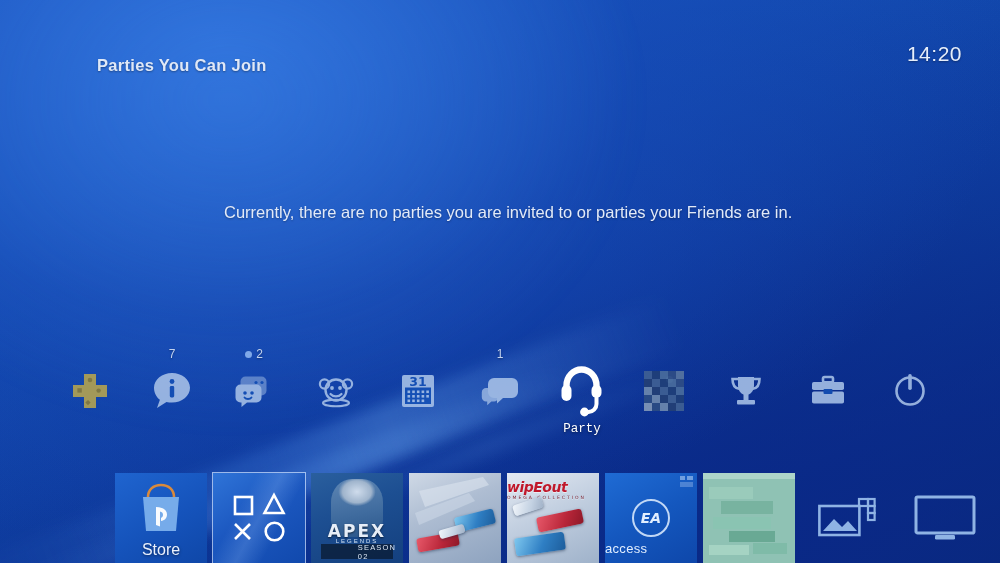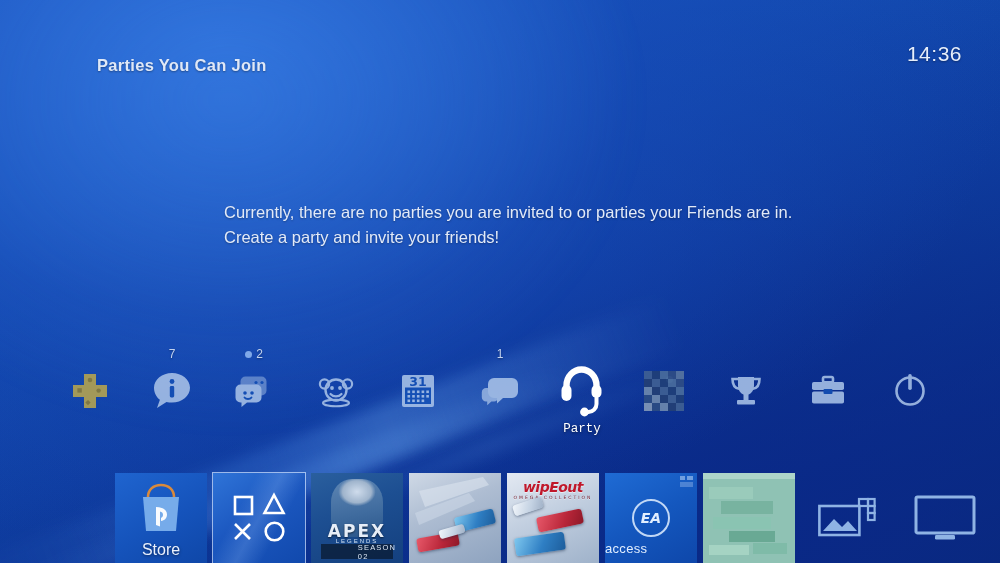--- a/index.html
+++ b/index.html
@@ -130,21 +130,21 @@
   }
   .apex-season {
     position:absolute; left:10px; right:10px; bottom:4px; height:15px;
     background:rgba(10,28,52,.78); display:flex; align-items:center; justify-content:center;
     font-size:7.5px; letter-spacing:1.2px; color:#dde8f5;padding-left:40px;
   }
 
   .wipe-tile-a { background:linear-gradient(155deg,#cfd9e6 0%,#aebdd2 40%,#8ea3bf 100%); }
   .wipe-tile-b { background:linear-gradient(155deg,#e3e9f2 0%,#c2cfe0 45%,#9fb2ca 100%); }
   .wipe-logo {
-    position:absolute; left:0; right:0; top:6px; text-align:center;
+    position:absolute; left:0; right:0; top:6px; 
     font-size:14px; font-style:italic; font-weight:bold; letter-spacing:-.5px;
     color:#c0182b; font-family:"DejaVu Sans", sans-serif;
     text-shadow:0 1px 0 rgba(255,255,255,.5);
   }
   .wipe-logo small { display:block; font-size:4.5px; letter-spacing:2px; font-style:normal; font-weight:normal; color:#7b2230; }
   .ship {
     position:absolute; border-radius:3px;
     box-shadow:0 1px 3px rgba(20,40,70,.5);
   }
   .ship.blue { background:linear-gradient(120deg,#7fc8ef 0%,#2f7fc4 55%,#1d5d9b 100%); }
@@ -182,25 +182,24 @@
 <body>
 
 <div id="screen">
 
   <div class="glow-tl"></div>
   <div class="streak s1"></div>
   <div class="streak s2"></div>
   <div class="streak s3"></div>
 
   <div class="top-title">Parties You Can Join</div>
-  <div class="clock">14:36</div>
+  <div class="clock">14:20</div>
 
   <div class="message">
     <div>Currently, there are no parties you are invited to or parties your Friends are in.</div>
-    <div>Create a party and invite your friends!</div>
   </div>
 
   <div class="iconrow" id="iconrow">
       <div class="icon-item" style="left: 54px;">
         <div class="icon-badge"></div>
         <div class="icon-glyph">
           <svg width="42" height="42" viewBox="0 0 42 42" style="opacity:0.88">
             <path d="M15 4h12v11h11v12H27v11H15V27H4V15h11z" fill="#b7a54e"></path>
                 <circle cx="21" cy="10" r="2.3" fill="#8e7f37"></circle>
                 <rect x="8.4" y="18.2" width="4.4" height="4.4" fill="#8e7f37"></rect>

